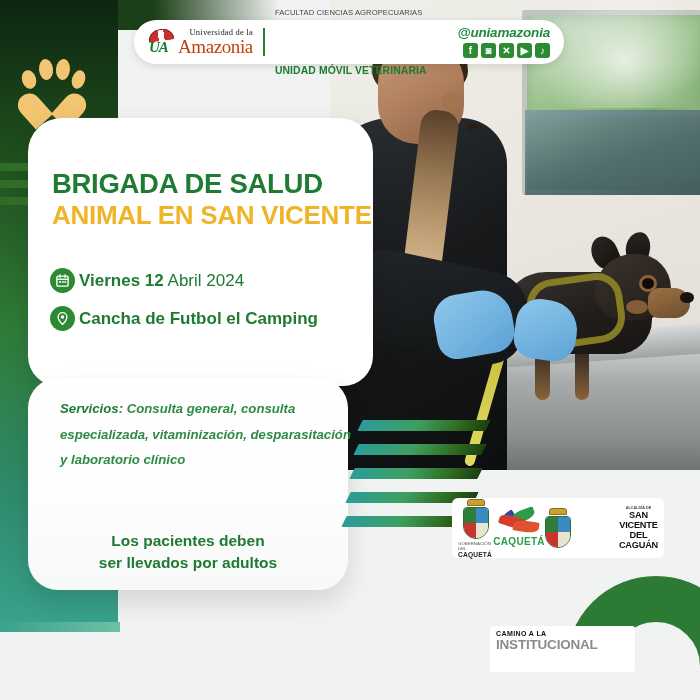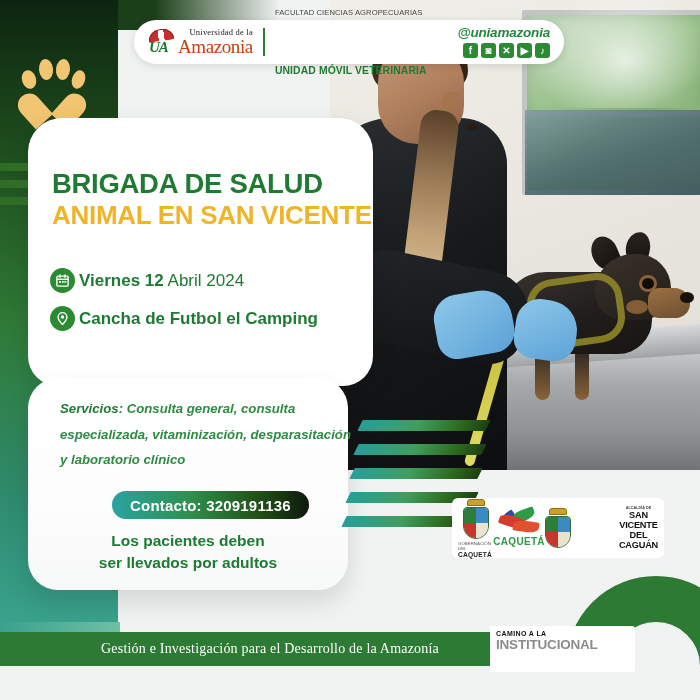--- a/index.html
+++ b/index.html
@@ -353,21 +353,20 @@
             <path d="M12 2.6c-3.9 0-7 3.1-7 7 0 5.2 7 11.8 7 11.8s7-6.6 7-11.8c0-3.9-3.1-7-7-7z" fill="none" stroke="#fff" stroke-width="2.2"></path>
             <circle cx="12" cy="9.6" r="2.7" fill="#fff"></circle>
           </svg>
       </div>
       <div class="itxt">Cancha de Futbol el Camping</div>
     </div>
   </div>
 
   <div class="serv"><b>Servicios:</b><span> Consulta general, consulta especializada, vitaminización, desparasitación y laboratorio clínico</span></div>
 
-  <div class="contact">Contacto: 3209191136</div>
 
   <div class="note">
     <div>Los pacientes deben</div>
     <div>ser llevados por adultos</div>
   </div>
 
   <div class="partners">
     <div class="plogo">
       <div class="crown"></div>
       <div class="shield">
@@ -403,21 +402,18 @@
       <div class="sv-txt">
         <div class="sv-0">ALCALDÍA DE</div>
         <div class="sv-1">SAN VICENTE</div>
         <div class="sv-2">DEL CAGUÁN</div>
       </div>
     </div>
   </div>
 
   <div class="ring"></div>
   <div class="botstrip"></div>
-  <div class="footbar">
-    <div class="foottxt">Gestión e Investigación para el Desarrollo de la Amazonía</div>
-  </div>
   <div class="acred">
     <div class="ac0">CAMINO A LA</div>
     <div class="ac2">INSTITUCIONAL</div>
   </div>
 
 </div>
 
 </body></html>

